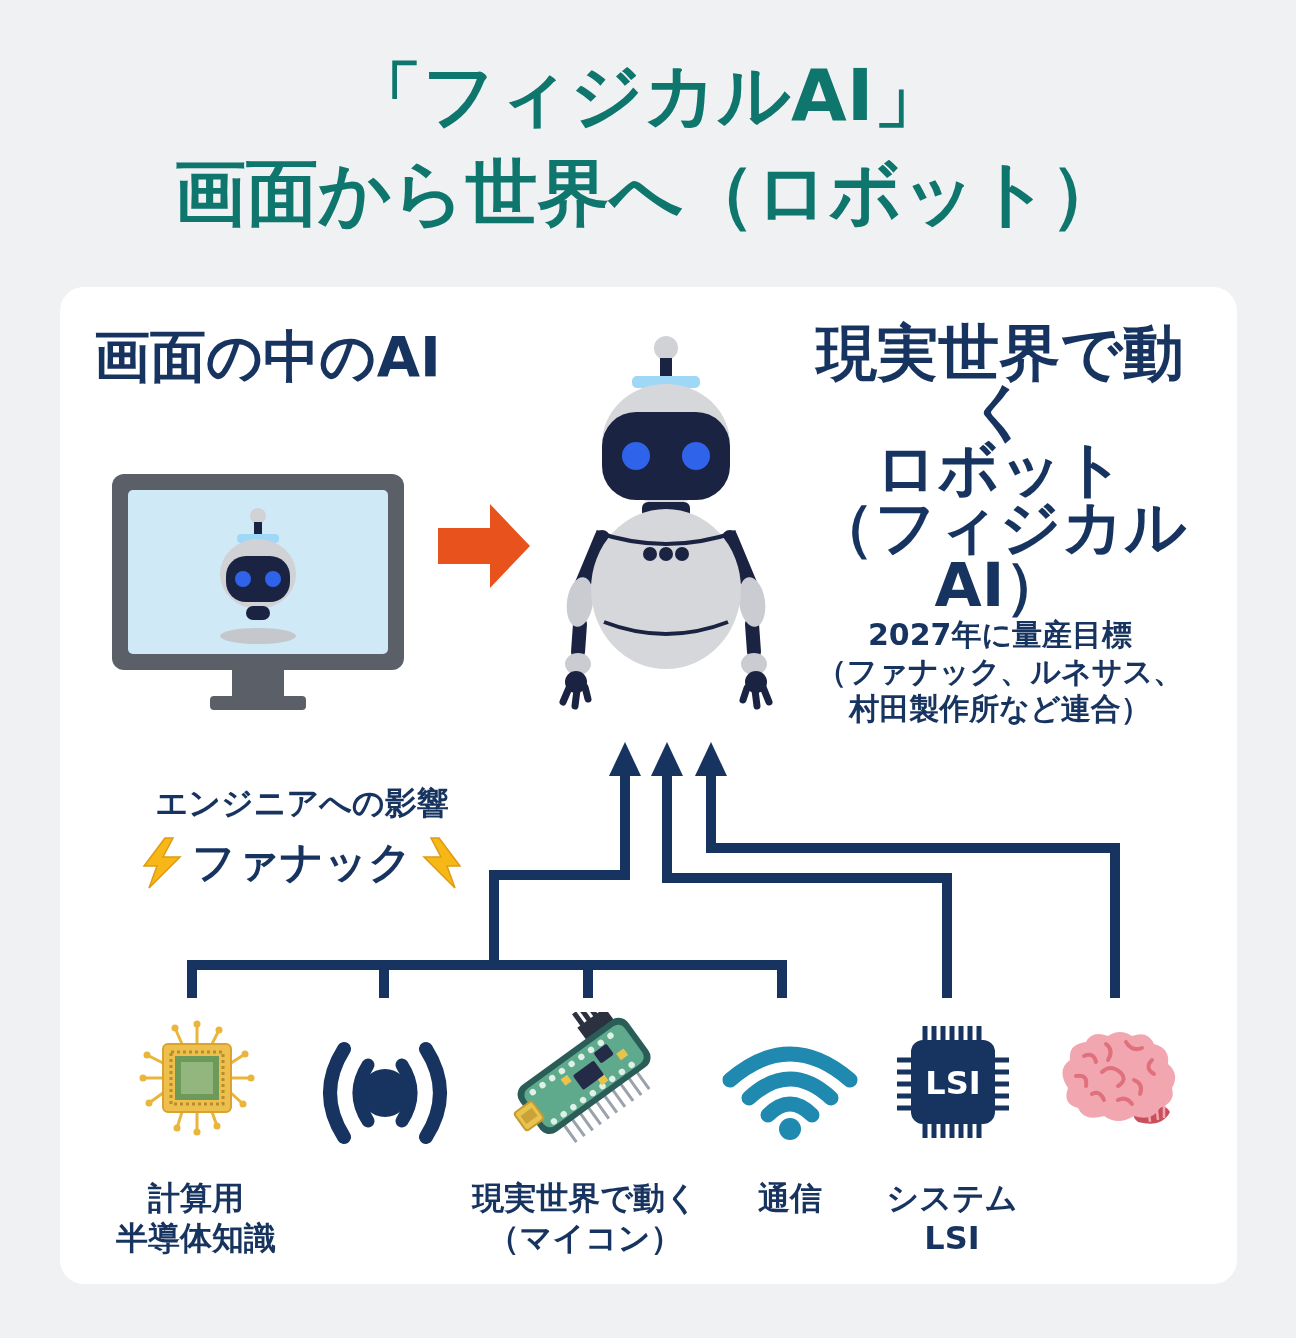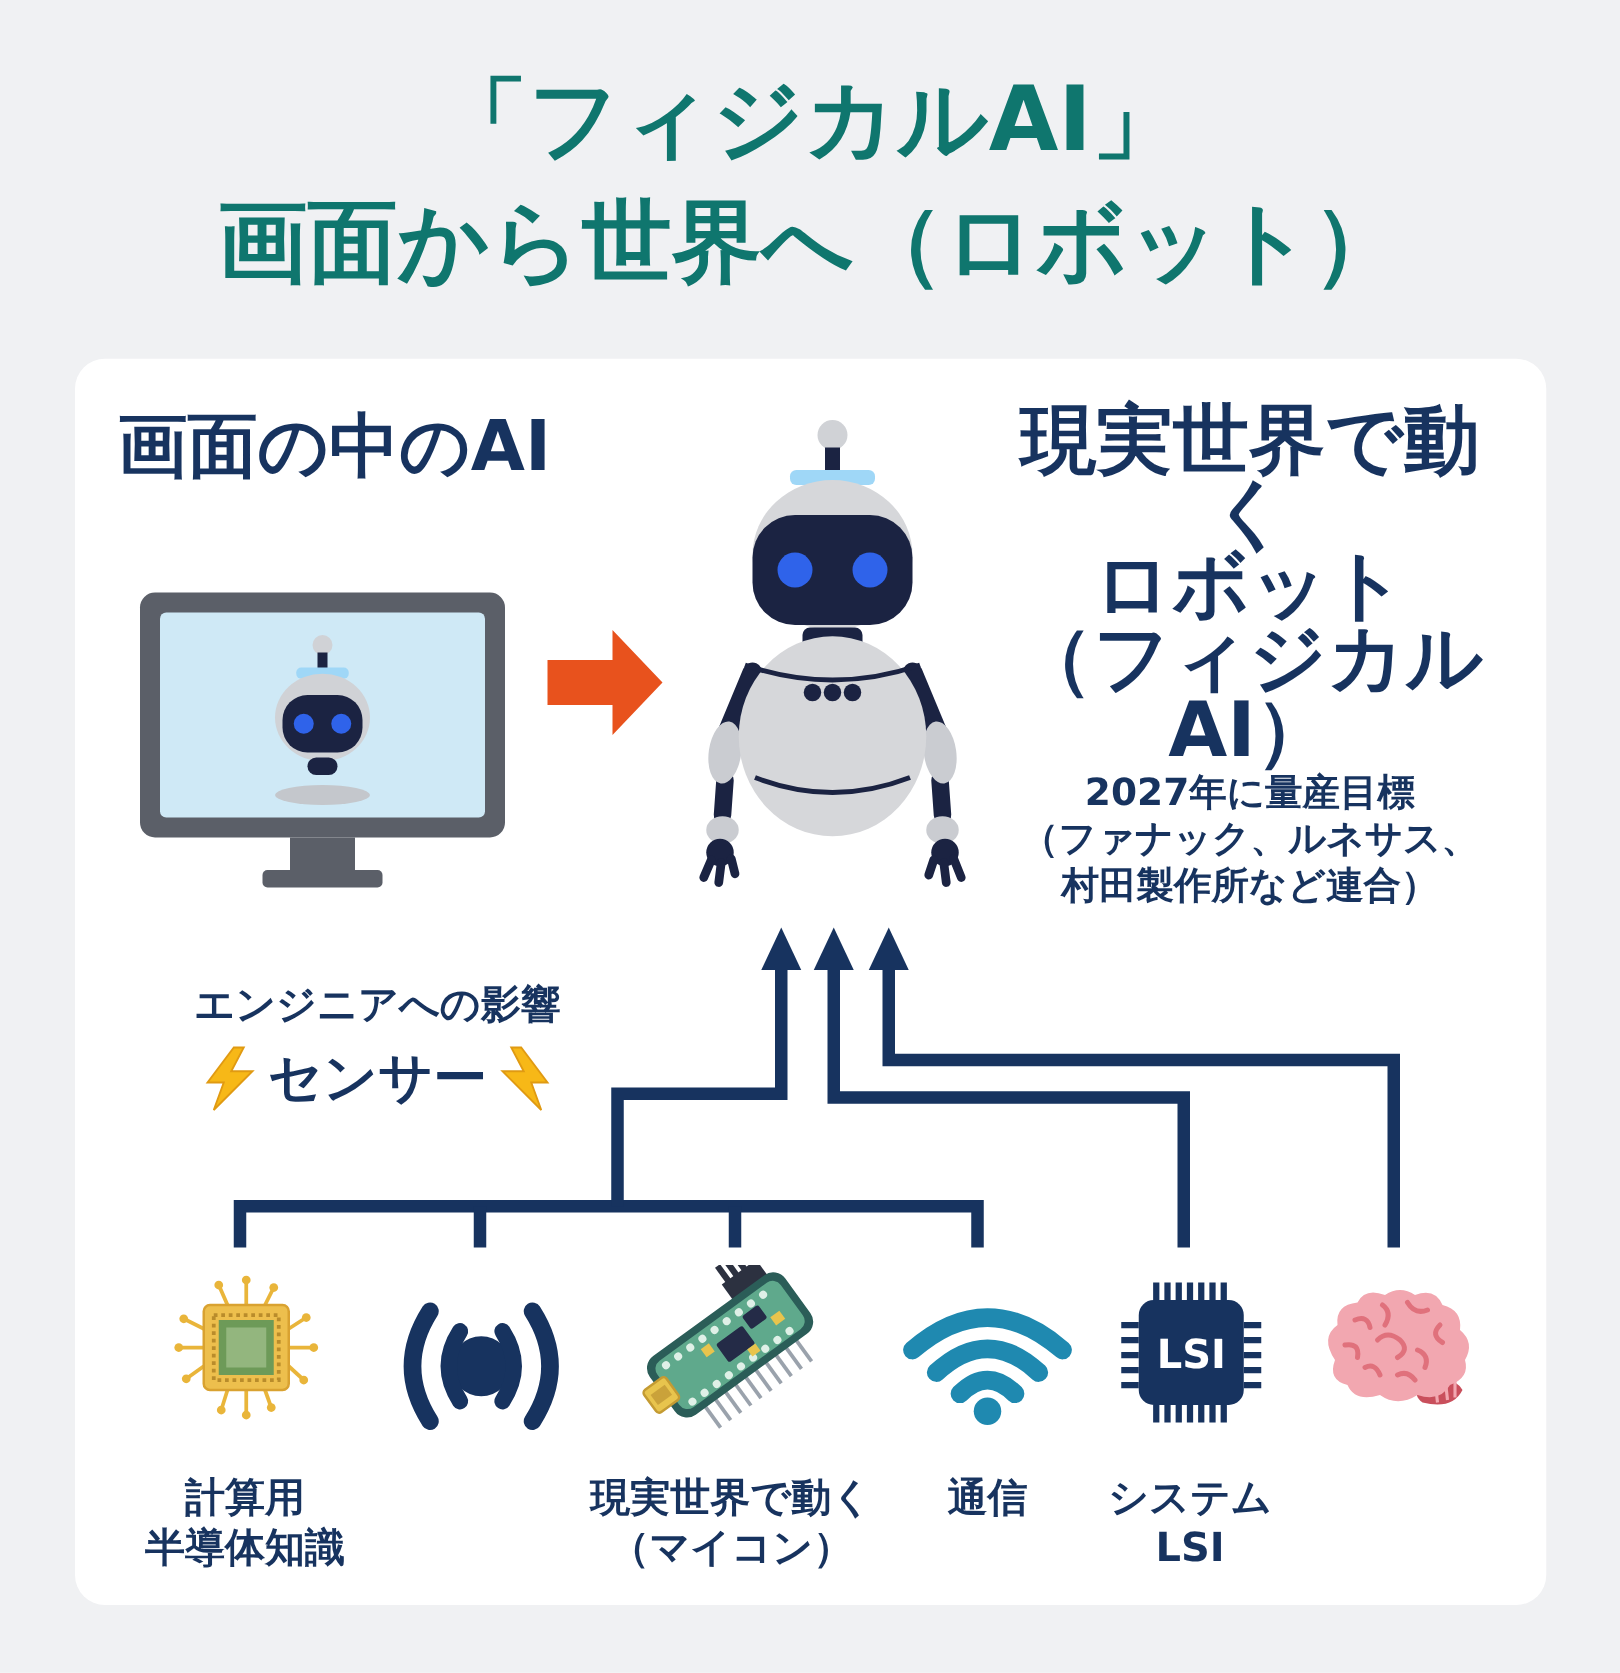--- a/index.html
+++ b/index.html
@@ -128,21 +128,21 @@
     <div>（ファナック、ルネサス、</div>
     <div>村田製作所など連合）</div>
   </div>
 
   <div class="impact">
     <div class="impact-line1">エンジニアへの影響</div>
     <div class="impact-line2">
       <svg width="44" height="54" viewBox="0 0 44 54">
         <polygon points="25,2 4,30 17,30 9,52 40,21 23,21 33,2" fill="#f7b817" stroke="#e09a12" stroke-width="1.5"></polygon>
       </svg>
-      <span>センサー</span>
+      <span>ファナック</span>
       <svg width="44" height="54" viewBox="0 0 44 54">
         <g transform="scale(-1,1) translate(-44,0)">
           <polygon points="25,2 4,30 17,30 9,52 40,21 23,21 33,2" fill="#f7b817" stroke="#e09a12" stroke-width="1.5"></polygon>
         </g>
       </svg>
     </div>
   </div>
 
   <svg class="abs" style="left:137px;top:1018px;" width="120" height="120" viewBox="0 0 120 120">
     <g stroke="#e9b53a" stroke-width="3">

